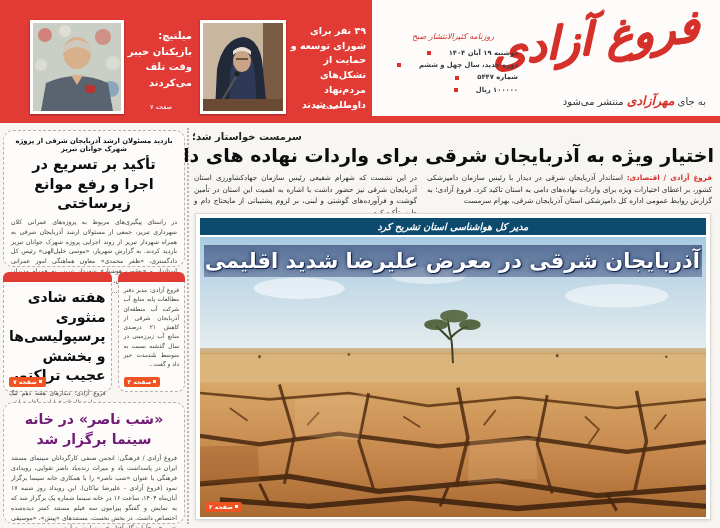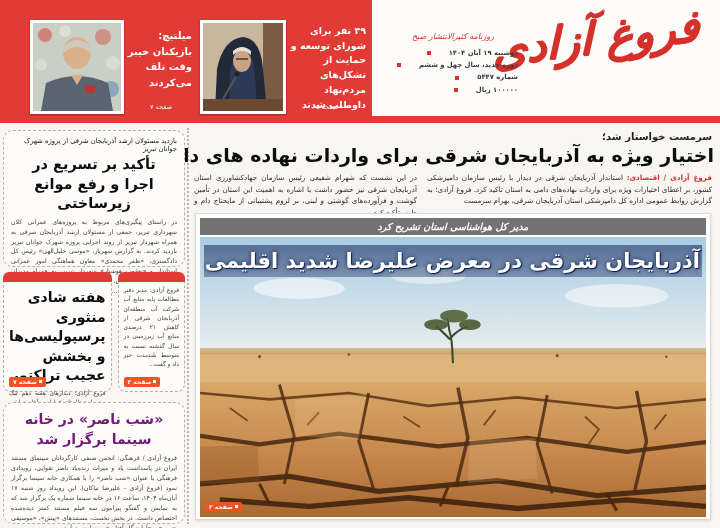--- a/index.html
+++ b/index.html
@@ -25,51 +25,51 @@
   .tagline{position:absolute;right:14px;top:93px;font-size:10px;color:#333;white-space:nowrap;}
   .tagline .brand{color:#d6302a;font-weight:bold;font-style:italic;font-size:12.5px;}
   .pubinfo{position:absolute;left:16px;top:32px;width:130px;text-align:center;}
   .paper-type{color:#d6302a;font-style:italic;font-size:8px;margin-bottom:6px;}
   .info-line{display:flex;justify-content:flex-start;align-items:center;gap:18px;
              font-size:6.8px;font-weight:bold;color:#3a3a3a;line-height:1.8;direction:rtl;}
   .sq{display:inline-block;width:4px;height:4px;background:#d8322c;flex:0 0 auto;}
   
   .vsep{position:absolute;left:187px;top:128px;height:396px;border-left:2px dotted #b8b4ac;}
   
-  .lead-kicker{position:absolute;left:192px;top:131px;width:520px;text-align:right;
+  .lead-kicker{position:absolute;left:192px;top:131px;width:520px;text-align:left;
                font-size:10px;font-weight:bold;color:#222;}
   .lead-headline{position:absolute;left:192px;top:144px;width:522px;text-align:center;
                  font-size:19px;font-weight:bold;color:#0d0d0d;letter-spacing:-.5px;white-space:nowrap;}
   .lede{position:absolute;left:194px;top:172px;width:518px;display:flex;direction:rtl;gap:10px;}
   .lede p{margin:0;font-size:7.2px;line-height:1.6;color:#2b2b2b;text-align:justify;}
   .lede .r{flex:0 0 285px;}
   .lede .l{flex:1;}
   .srclabel{color:#d6302a;font-weight:bold;}
   
   .pbadge{display:inline-flex;align-items:center;gap:2px;background:#ef5321;color:#fff;
           font-size:6px;font-weight:bold;padding:1px 4px;border-radius:2px;line-height:1.4;direction:rtl;}
   .pbadge .wsq{display:inline-block;width:3px;height:3px;background:#fff;}
   .badge-row{text-align:center;margin-top:2px;}
   
   .photo-box{position:absolute;left:195px;top:213px;width:516px;height:307px;background:#fff;
              border:1px solid #ddd8d2;box-shadow:0 1px 3px rgba(0,0,0,.12);padding:4px;box-sizing:border-box;}
-  .photo-kicker{height:17px;background:#737373;color:#fff;font-size:9.5px;font-weight:bold;
+  .photo-kicker{height:17px;background:#0c4a6e;color:#fff;font-size:9.5px;font-weight:bold;
                 font-style:italic;text-align:center;line-height:17px;}
   .photo-area{position:relative;height:280px;margin-top:2px;overflow:hidden;}
   .photo-area svg{display:block;width:100%;height:100%;}
   .photo-headline{position:absolute;left:4px;right:4px;top:8px;padding:4px 2px;text-align:center;
                   background:linear-gradient(rgba(28,47,99,.58),rgba(28,47,99,.42));
                   color:#fff;font-size:21px;font-weight:bold;letter-spacing:-.5px;white-space:nowrap;
                   text-shadow:0 0 4px #14234f,1px 1px 0 #14234f;}
   .photo-badge{position:absolute;left:5px;bottom:5px;}
   
   .lbox{position:absolute;background:#fdfcfa;border:1px dashed #b5b0a8;border-radius:10px;
         box-sizing:border-box;padding:6px 7px;}
   .artA{left:3px;top:130px;width:182px;height:137px;}
-  .artA .kick{font-size:6.8px;font-weight:normal;color:#111;text-align:right;}
+  .artA .kick{font-size:6.8px;font-weight:bold;color:#111;text-align:center;}
   .artA h2{margin:2px 16px 3px;font-size:14.5px;font-weight:bold;color:#0d0d0d;text-align:center;line-height:1.35;}
   .body-txt{font-size:6.2px;line-height:1.6;color:#3c3c3c;text-align:justify;margin:0;}
   .boxrow{position:absolute;left:3px;top:272px;width:182px;display:flex;direction:rtl;gap:6px;}
   .minibox{flex:1;display:flex;flex-direction:column;}
   .minibox .tab{height:10px;background:#e23a34;border-radius:6px 6px 0 0;}
   .minibox .inner{border:1px dashed #b5b0a8;border-top:none;border-radius:0 0 8px 8px;
                   background:#fdfcfa;padding:4px 5px;height:110px;box-sizing:border-box;position:relative;}
   .minibox h3{margin:2px 0 3px;font-size:14px;font-weight:bold;color:#0d0d0d;text-align:right;line-height:1.4;}
   .minibox .body-txt{font-size:5.8px;}
   .minibox .pbadge{position:absolute;left:5px;bottom:4px;}
@@ -115,20 +115,25 @@
         <circle cx="34" cy="51" r="2.5" fill="#222"></circle>
       </svg>
     </div>
     <div class="bstory bstory2">۴۹ نفر برای شورای توسعه و حمایت از تشکل‌های مردم‌نهاد داوطلب شدند</div>
     <div class="bpage bpage2">صفحه ۵</div>
   </div>
   <div class="strip"></div>
 
   <div class="masthead">
     <div class="logo">فروغ آزادی</div>
+    <div class="tagline">
+      <span>به جای</span>
+      <span class="brand">مهرآزادی</span>
+      <span>منتشر می‌شود</span>
+    </div>
     <div class="pubinfo">
       <div class="paper-type">روزنامه کثیرالانتشار صبح</div>
       <div class="info-line">
           <span>دوشنبه ۱۹ آبان ۱۴۰۴</span>
           <i class="sq"></i>
         </div>
       <div class="info-line">
           <span>دوره جدید، سال چهل و ششم</span>
           <i class="sq"></i>
         </div>

